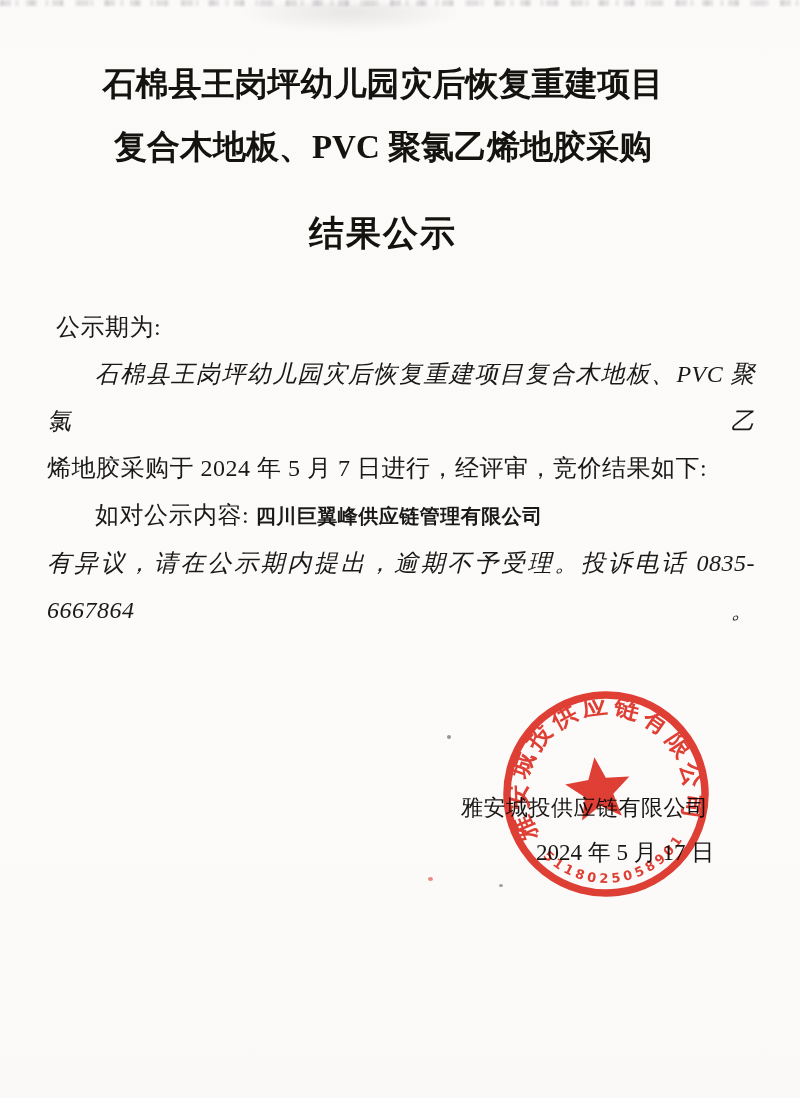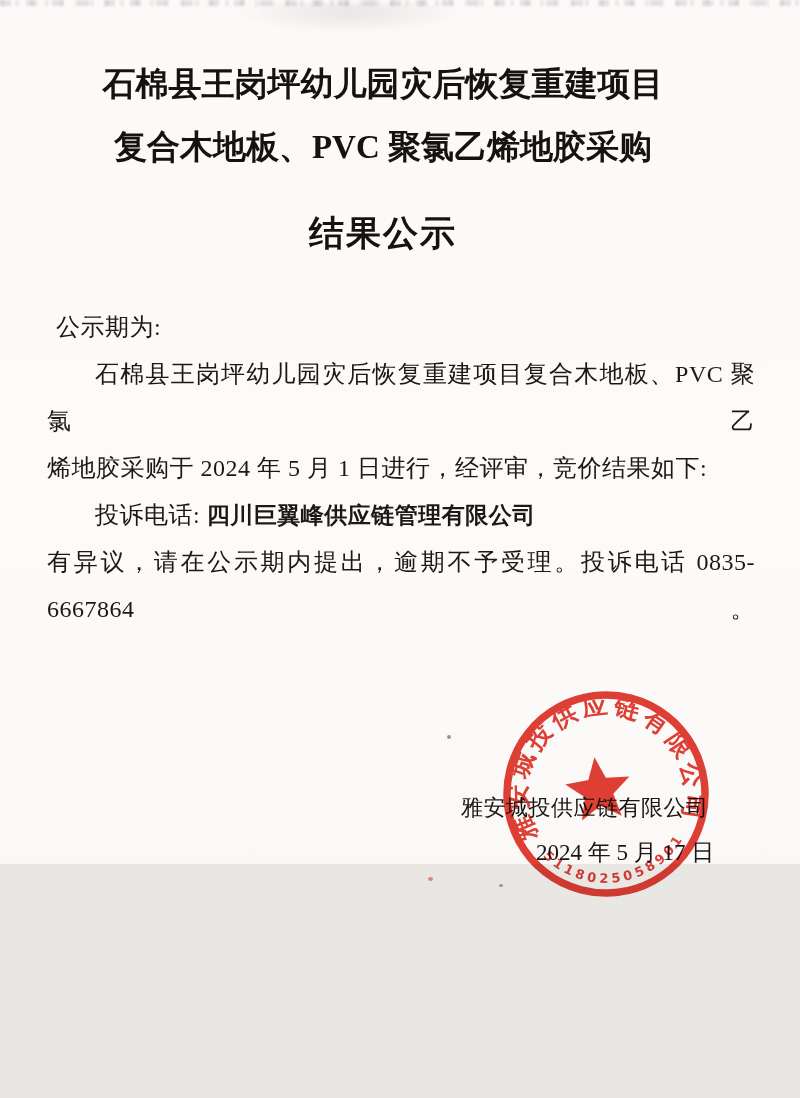--- a/index.html
+++ b/index.html
@@ -2,21 +2,21 @@
 <html lang="zh" style="--paper: #fbfaf8; --ink: #1b1917; --seal-color: #df2b20;"><head>
 <meta charset="utf-8">
 <style>
   html,body{margin:0;padding:0;}
   body{
     width:800px;height:1098px;overflow:hidden;
     background:#e9e7e4;
     font-family:"Liberation Serif","DejaVu Serif",serif;
   }
   .page{
-    position:relative;width:800px;height:864px;
+    position:relative;width:800px;height:1098px;
     background:linear-gradient(180deg,var(--paper,#fbfaf8) 0%, #fcfbfa 60%, #faf9f7 100%);
     color:var(--ink,#1b1917);
   }
 
   
   .scan-noise{
     position:absolute;top:0;left:0;right:0;height:6px;
     background:
       repeating-linear-gradient(90deg, rgba(105,95,112,.16) 0 11px, rgba(0,0,0,0) 11px 26px),
       repeating-linear-gradient(92deg, rgba(90,82,100,.10) 0 4px, rgba(0,0,0,0) 4px 15px);
@@ -45,23 +45,23 @@
 
   
   .doc-body{
     position:absolute;top:304px;left:47px;width:708px;
     font-size:24px;line-height:47px;letter-spacing:.5px;
     color:var(--ink,#1b1917);
   }
   .line{white-space:nowrap;}
   .salutation{text-indent:9px;}
   .indent{text-indent:48px;}
-  .stretch{white-space:normal;text-align:justify;text-align-last:justify;}
+  .stretch{white-space:normal;text-align:justify;text-align-last:justify;font-style:italic;}
   .winner-line{padding-left:48px;}
-  .winner-name{font-weight:700;font-family:"Liberation Sans","DejaVu Sans",sans-serif;font-size:23px;}
+  .winner-name{font-weight:700;font-family:"Liberation Sans","DejaVu Sans",sans-serif;font-size:20px;}
   .notice-gap{margin-top:6px;}
 
   
   .sig-company{
     position:absolute;top:793px;left:461px;z-index:1;
     font-size:22px;letter-spacing:.5px;color:#181614;white-space:nowrap;
   }
   .sig-date{
     position:absolute;top:837px;left:536px;z-index:1;
     font-size:23px;color:#181614;white-space:nowrap;
@@ -95,23 +95,23 @@
 
   <header class="title">
     <div class="title-line title-line-1">石棉县王岗坪幼儿园灾后恢复重建项目</div>
     <div class="title-line title-line-2">复合木地板、PVC 聚氯乙烯地胶采购</div>
     <div class="title-line title-line-3">结果公示</div>
   </header>
 
   <main class="doc-body">
     <div class="line salutation">公示期为:</div>
     <div class="line stretch indent">石棉县王岗坪幼儿园灾后恢复重建项目复合木地板、PVC 聚氯乙</div>
-    <div class="line">烯地胶采购于 2024 年 5 月 1 日进行，经评审，竞价结果如下:</div>
+    <div class="line">烯地胶采购于 2024 年 5 月 7 日进行，经评审，竞价结果如下:</div>
     <div class="line winner-line">
-      <span class="winner-label">投诉电话: </span><span class="winner-name">四川巨翼峰供应链管理有限公司</span>
+      <span class="winner-label">如对公示内容: </span><span class="winner-name">四川巨翼峰供应链管理有限公司</span>
     </div>
     <div class="line stretch">有异议，请在公示期内提出，逾期不予受理。投诉电话 0835-6667864。</div>
   </main>
 
   <div class="sig-company">雅安城投供应链有限公司</div>
   <div class="sig-date">2024 年 5 月 17 日</div>
 
   <svg class="seal" viewBox="0 0 230 230" xmlns="http://www.w3.org/2000/svg" aria-hidden="true">
     <defs>
       <path id="sealArcTop" d="M 42.5 148.8 A 80 80 0 1 1 187.5 148.8" fill="none"></path>

